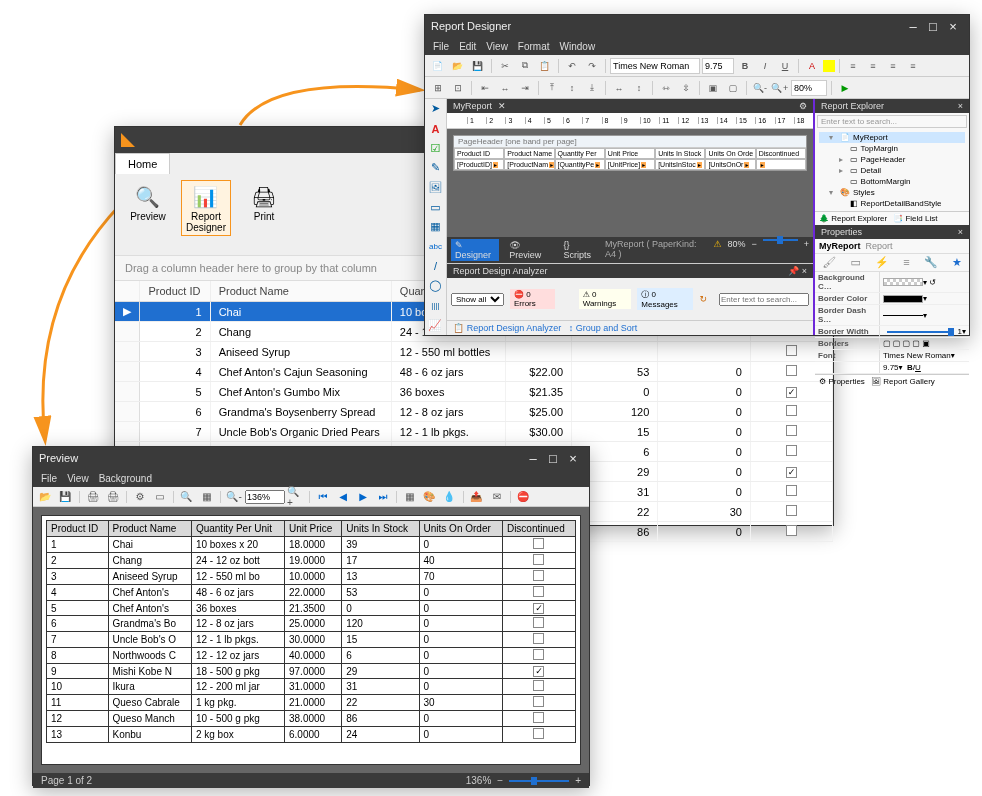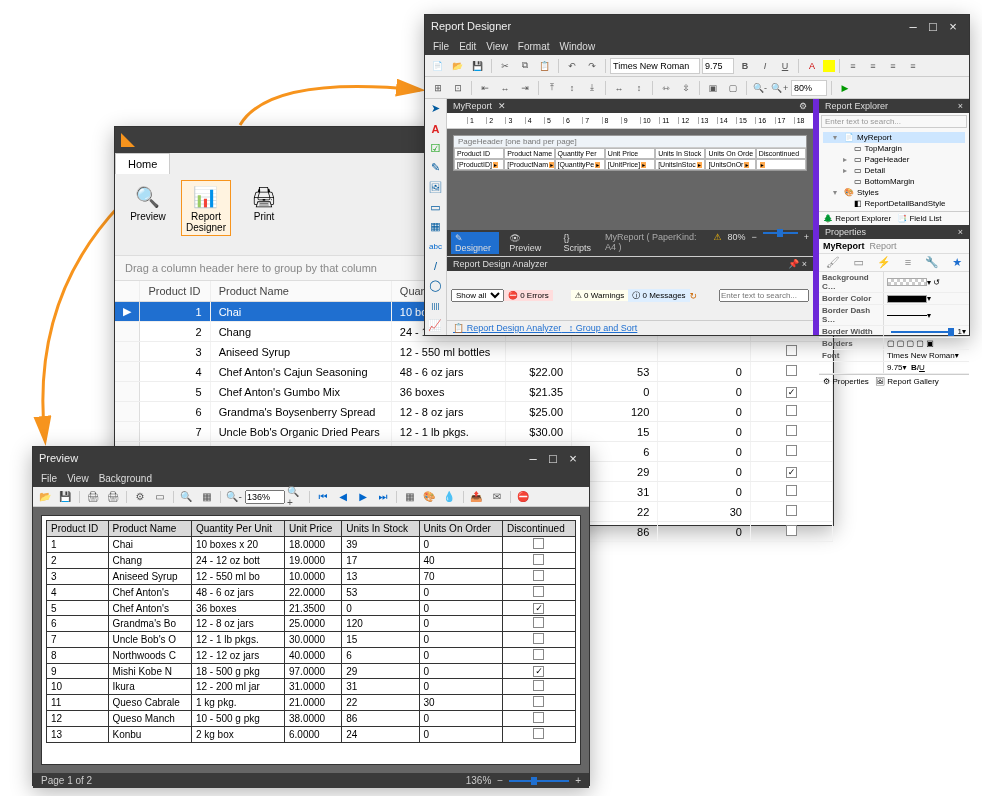--- a/index.html
+++ b/index.html
@@ -54,26 +54,26 @@
 #des-page { background: #fff; border: 1px solid #999; font-size: 8px; }
 #des-page .band-header { background: #eef3f8; color: #777; padding: 1px 4px; border-bottom: 1px solid #ccc; }
 #des-page .band-row { display: flex; }
 #des-page .band-row .cell { border: 1px solid #bbb; padding: 1px 2px; flex: 1; font-size: 7px; white-space: nowrap; overflow: hidden; }
 #des-page .band-row .cell .tag { background: #ffa94d; font-size: 6px; padding: 0 1px; margin-left: 1px; }
 #des-bottom-tabs { background: #3a3a3a; color: #ddd; font-size: 9px; display: flex; align-items: flex-start; padding: 2px 4px; gap: 6px; }
 #des-bottom-tabs .btab { cursor: pointer; padding: 1px 4px; }
 #des-bottom-tabs .btab.active { background: #1f6fd0; }
 #des-analyzer { background: #f0f0f0; border-top: 1px solid #ccc; font-size: 9px; }
 #des-analyzer .hdr { background: #3a3a3a; color: #ddd; padding: 2px 6px; display: flex; justify-content: space-between; }
-#des-analyzer .tools { display: flex; align-items: center; padding: 18px 4px; }
+#des-analyzer .tools { display: flex; align-items: center; gap: 6px; padding: 10px 4px; }
 #des-analyzer .tools .badge { padding: 1px 4px; font-size: 8px; }
 #des-analyzer .cols { display: flex; gap: 40px; padding: 2px 8px; color: #666; font-size: 8px; }
-#des-footer-tabs { background: #f0f0f0; font-size: 9px; padding: 2px 6px; border-top: 1px solid #ccc; color: #1f6fd0; text-decoration: underline; }
-
-#des-right { width: 156px; border-left: 6px solid #6d28d9; display: flex; flex-direction: column; background: #f8f8f8; font-size: 9px; }
+#des-footer-tabs { background: #f0f0f0; font-size: 9px; padding: 2px 6px; border-top: 1px solid #ccc; color: #1f6fd0; }
+
+#des-right { width: 156px; border-left: 2px solid #6d28d9; display: flex; flex-direction: column; background: #f8f8f8; font-size: 9px; }
 #des-right .panel-hdr { background: #3a3a3a; color: #ddd; padding: 2px 6px; display: flex; justify-content: space-between; }
 #des-right .search { border: 1px solid #ccc; margin: 2px; font-size: 8px; padding: 1px 3px; color: #999; }
 #des-right .tree { padding: 2px 4px; font-size: 8px; }
 #des-right .tree .node { padding: 1px 0 1px 10px; cursor: pointer; display: flex; align-items: center; gap: 3px; }
 #des-right .tree .node.l2 { padding-left: 20px; }
 #des-right .tree .glyph { width: 8px; color: #888; }
 #des-right .tree .sel { background: #cde6ff; }
 #des-right .tabs { display: flex; gap: 6px; padding: 2px 4px; border-top: 1px solid #ccc; font-size: 8px; }
 #des-right .prop-hdr { padding: 2px 4px; font-size: 9px; border-bottom: 1px solid #ddd; }
 #des-right .prop-tabs { display: flex; justify-content: space-around; padding: 2px 0; border-bottom: 1px solid #ddd; font-size: 11px; color: #888; }

